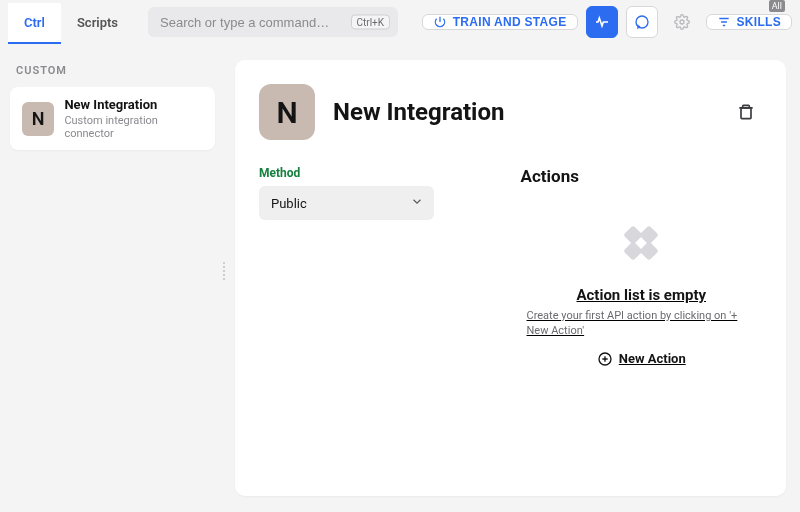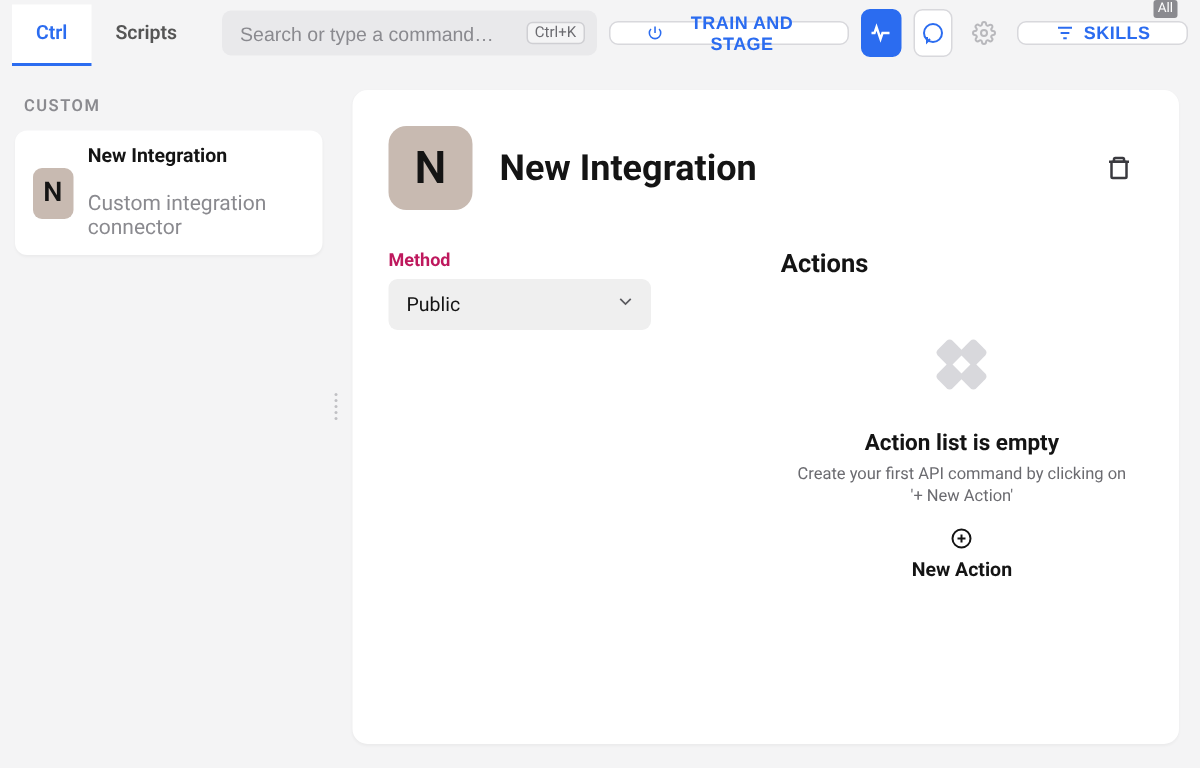--- a/index.html
+++ b/index.html
@@ -7,51 +7,51 @@
   .app { width: 800px; height: 512px; display: flex; flex-direction: column; }
   .topbar { height: 44px; display: flex; align-items: center; padding: 0 8px; gap: 8px; position: relative; }
   .tabs { display: flex; align-items: flex-end; height: 44px; }
   .tab { padding: 12px 16px; font-size: 13px; font-weight: 600; color: #555; cursor: pointer; border-bottom: 2px solid transparent; }
   .tab.active { color: #2b6cf0; border-bottom: 2px solid #2b6cf0; background: #fff;}
   .search-wrap { position: relative; flex: 0 0 250px; margin-left: 6px; }
   .search { width: 100%; height: 30px; border: none; border-radius: 6px; background: #e9e9eb; padding: 0 60px 0 12px; font-size: 13px; color: #333; }
   .search::placeholder { color: #8a8a8f; }
   .kbd { position: absolute; right: 8px; top: 50%; transform: translateY(-50%); border: 1px solid #cfcfd3; border-radius: 4px; padding: 1px 5px; font-size: 10px; color: #6b6b70; background: #f4f4f5; }
   .top-actions { display: flex; align-items: center; gap: 8px; margin-left: auto; }
-  .btn { height: 16px; border: 1px solid #d8d8dc; border-radius: 6px; background: #fff; display: inline-flex; align-items: center; gap: 6px; padding: 0 24px; font-size: 12px; font-weight: 700; color: #2b6cf0; cursor: pointer; letter-spacing: 0.3px; }
+  .btn { height: 16px; border: 1px solid #d8d8dc; border-radius: 6px; background: #fff; display: inline-flex; align-items: center; gap: 6px; padding: 0 10px; font-size: 12px; font-weight: 700; color: #2b6cf0; cursor: pointer; letter-spacing: 0.3px; }
   .btn svg { width: 14px; height: 14px; }
   .icon-btn { width: 32px; height: 32px; border: 1px solid #d8d8dc; border-radius: 6px; background: #fff; display: inline-flex; align-items: center; justify-content: center; cursor: pointer; }
   .icon-btn.noborder { border: none; background: transparent; }
   .badge-all { position: absolute; top: 0; right: 15px; font-size: 9px; background: #8a8a8f; color: #fff; border-radius: 2px; padding: 0 3px; line-height: 12px; }
   .body { display: flex; flex: 1; min-height: 0; }
   .sidebar { width: 225px; background: #f4f4f5; padding: 14px 10px; }
   .section-label { font-size: 11px; font-weight: 600; letter-spacing: 1px; color: #8a8a8f; margin: 6px 6px 10px; }
   .card { background: #fff; border-radius: 8px; padding: 10px 12px; display: flex; gap: 10px; align-items: center; box-shadow: 0 1px 2px rgba(0,0,0,0.04); cursor: pointer; }
   .avatar { width: 34px; height: 34px; border-radius: 6px; background: #c8bab1; display: flex; align-items: center; justify-content: center; font-weight: 600; font-size: 18px; color: #141414; }
   .avatar.lg { width: 56px; height: 56px; border-radius: 12px; font-size: 30px; }
   .card .title { font-size: 13px; font-weight: 700; color: #141414; }
-  .card .subtitle { font-size: 14px; color: #8a8a8f; margin-top: 16px; }
+  .card .subtitle { font-size: 11px; color: #8a8a8f; margin-top: 2px; }
   .resize-handle { position: absolute; left: 221px; top: 50%; width: 6px; height: 30px; display:flex; flex-direction:column; gap:2px; justify-content:center; align-items:center; cursor: col-resize;}
   .resize-handle span{ width:2px; height:2px; background:#c0c0c4; border-radius:1px;}
   .main { flex: 1; padding: 16px 14px 16px 10px; position: relative; }
   .panel { background: #fff; border-radius: 10px; padding: 24px 24px 40px; height: 100%; box-shadow: 0 1px 2px rgba(0,0,0,0.04); overflow: hidden; }
   .panel-header { display: flex; align-items: center; gap: 18px; }
   .panel-title { font-size: 24px; font-weight: 700; color: #141414; }
   .delete-btn { margin-left: auto; width: 32px; height: 32px; display: inline-flex; align-items: center; justify-content: center; cursor: pointer; color: #3a3a3f; }
   .two-col { display: flex; gap: 20px; margin-top: 26px; }
   .col { flex: 1; }
   .col h3 { font-size: 17px; font-weight: 700; color: #141414; margin-bottom: 14px; }
-  .field-label { font-size: 12px; font-weight: 700; color: #be185d; margin-bottom: 6px; display:block;}
+  .field-label { font-size: 12px; font-weight: 700; color: #15803d; margin-bottom: 6px; display:block;}
   .select { position: relative; width: 175px; height: 34px; border-radius: 6px; background: #efefef; display: flex; align-items: center; padding: 0 12px; font-size: 13px; color: #141414; cursor: pointer; }
   .select .chev { position: absolute; right: 10px; top: 50%; transform: translateY(-50%); color: #5a5a5f; }
-  .empty { display: flex; flex-direction: column; align-items: center; text-align: center; padding: 8px 6px 0; }
+  .empty { display: flex; flex-direction: column; align-items: center; text-align: left; padding: 8px 6px 0; text-decoration: underline; }
   .empty-icon { width: 70px; height: 70px; color: #d8d8dc; margin-bottom: 8px; }
   .empty-title { font-size: 15px; font-weight: 700; color: #141414; margin-bottom: 4px; }
   .empty-sub { font-size: 11px; color: #6b6b70; line-height: 1.4; max-width: 230px; }
-  .new-action { margin-top: 12px; display: inline-flex; align-items: center; gap: 6px; font-size: 13px; font-weight: 700; color: #141414; cursor: pointer; flex-direction: column; }
+  .new-action { margin-top: 12px; display: inline-flex; align-items: center; gap: 6px; font-size: 13px; font-weight: 700; color: #141414; cursor: pointer; }
   .new-action svg { width: 16px; height: 16px; }
 </style>
 </head>
 <body>
 
 <div class="app">
 
   <div class="topbar">
     <div class="badge-all">All</div>
     <div class="tabs">
@@ -149,21 +149,21 @@
               <svg class="empty-icon" viewBox="0 0 100 100" fill="currentColor">
                 <g transform="translate(50 50) rotate(45)">
                   <rect x="-26" y="-10" width="20" height="20" rx="4"></rect>
                   <rect x="6" y="-10" width="20" height="20" rx="4"></rect>
                   <rect x="-10" y="-26" width="20" height="20" rx="4"></rect>
                   <rect x="-10" y="6" width="20" height="20" rx="4"></rect>
                   <circle cx="0" cy="0" r="4" fill="#fff"></circle>
                 </g>
               </svg>
               <div class="empty-title">Action list is empty</div>
-              <div class="empty-sub">Create your first API command by clicking on '+ New Action'</div>
+              <div class="empty-sub">Create your first API action by clicking on '+ New Action'</div>
               <div class="new-action">
                 <svg viewBox="0 0 24 24" fill="none" stroke="#141414" stroke-width="2">
                     <circle cx="12" cy="12" r="9"></circle>
                     <path d="M12 8v8M8 12h8"></path>
                   </svg>
                 <span>New Action</span>
               </div>
             </div>
           </div>
         </div>

